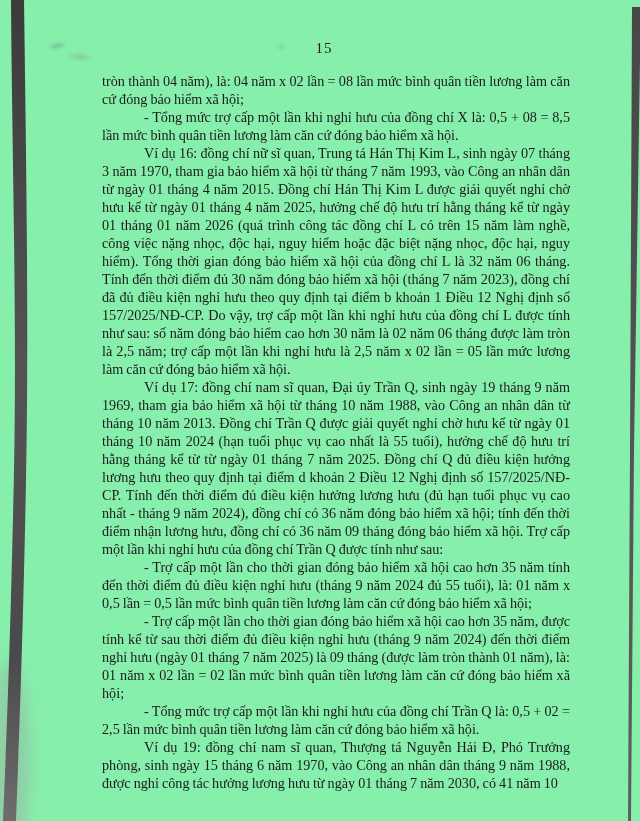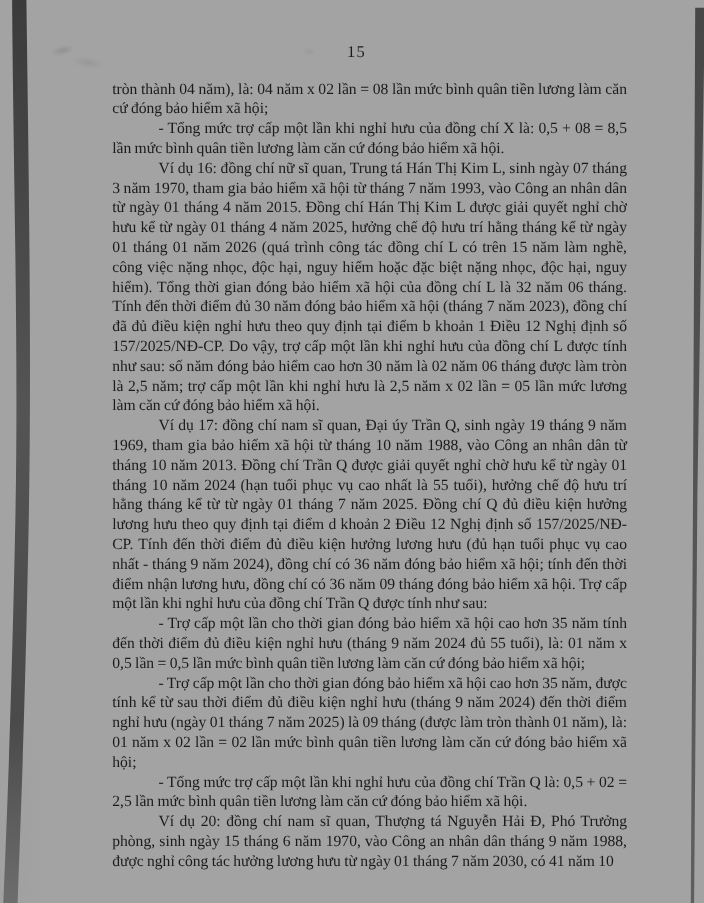--- a/index.html
+++ b/index.html
@@ -5,21 +5,21 @@
   html, body {
     margin: 0;
     padding: 0;
     background: #fcfcfb;
   }
   .page {
     position: relative;
     width: 640px;
     height: 821px;
     overflow: hidden;
-    background: #a3a3a3;
+    background: #86efac;
     font-family: "Liberation Serif", "DejaVu Serif", serif;
     color: #1b1b1b;
   }
   .edges {
     position: absolute;
     left: 0;
     top: 0;
     width: 640px;
     height: 821px;
     pointer-events: none;
@@ -111,16 +111,16 @@
   <div class="page-number">15</div>
 
   <div class="text-column">
       <p class="para">tròn thành 04 năm), là: 04 năm x 02 lần = 08 lần mức bình quân tiền lương làm căn cứ đóng bảo hiểm xã hội;</p>
       <p class="para indent">- Tổng mức trợ cấp một lần khi nghỉ hưu của đồng chí X là: 0,5 + 08 = 8,5 lần mức bình quân tiền lương làm căn cứ đóng bảo hiểm xã hội.</p>
       <p class="para indent"><b class="lead">Ví dụ 16:</b> đồng chí nữ sĩ quan, Trung tá Hán Thị Kim L, sinh ngày 07 tháng 3 năm 1970, tham gia bảo hiểm xã hội từ tháng 7 năm 1993, vào Công an nhân dân từ ngày 01 tháng 4 năm 2015. Đồng chí Hán Thị Kim L được giải quyết nghỉ chờ hưu kể từ ngày 01 tháng 4 năm 2025, hưởng chế độ hưu trí hằng tháng kể từ ngày 01 tháng 01 năm 2026 (quá trình công tác đồng chí L có trên 15 năm làm nghề, công việc nặng nhọc, độc hại, nguy hiểm hoặc đặc biệt nặng nhọc, độc hại, nguy hiểm). Tổng thời gian đóng bảo hiểm xã hội của đồng chí L là 32 năm 06 tháng. Tính đến thời điểm đủ 30 năm đóng bảo hiểm xã hội (tháng 7 năm 2023), đồng chí đã đủ điều kiện nghỉ hưu theo quy định tại điểm b khoản 1 Điều 12 Nghị định số 157/2025/NĐ-CP. Do vậy, trợ cấp một lần khi nghỉ hưu của đồng chí L được tính như sau: số năm đóng bảo hiểm cao hơn 30 năm là 02 năm 06 tháng được làm tròn là 2,5 năm; trợ cấp một lần khi nghỉ hưu là 2,5 năm x 02 lần = 05 lần mức lương làm căn cứ đóng bảo hiểm xã hội.</p>
       <p class="para indent"><b class="lead">Ví dụ 17:</b> đồng chí nam sĩ quan, Đại úy Trần Q, sinh ngày 19 tháng 9 năm 1969, tham gia bảo hiểm xã hội từ tháng 10 năm 1988, vào Công an nhân dân từ tháng 10 năm 2013. Đồng chí Trần Q được giải quyết nghỉ chờ hưu kể từ ngày 01 tháng 10 năm 2024 (hạn tuổi phục vụ cao nhất là 55 tuổi), hưởng chế độ hưu trí hằng tháng kể từ từ ngày 01 tháng 7 năm 2025. Đồng chí Q đủ điều kiện hưởng lương hưu theo quy định tại điểm d khoản 2 Điều 12 Nghị định số 157/2025/NĐ-CP. Tính đến thời điểm đủ điều kiện hưởng lương hưu (đủ hạn tuổi phục vụ cao nhất - tháng 9 năm 2024), đồng chí có 36 năm đóng bảo hiểm xã hội; tính đến thời điểm nhận lương hưu, đồng chí có 36 năm 09 tháng đóng bảo hiểm xã hội. Trợ cấp một lần khi nghỉ hưu của đồng chí Trần Q được tính như sau:</p>
       <p class="para indent">- Trợ cấp một lần cho thời gian đóng bảo hiểm xã hội cao hơn 35 năm tính đến thời điểm đủ điều kiện nghỉ hưu (tháng 9 năm 2024 đủ 55 tuổi), là: 01 năm x 0,5 lần = 0,5 lần mức bình quân tiền lương làm căn cứ đóng bảo hiểm xã hội;</p>
       <p class="para indent">- Trợ cấp một lần cho thời gian đóng bảo hiểm xã hội cao hơn 35 năm, được tính kể từ sau thời điểm đủ điều kiện nghỉ hưu (tháng 9 năm 2024) đến thời điểm nghỉ hưu (ngày 01 tháng 7 năm 2025) là 09 tháng (được làm tròn thành 01 năm), là: 01 năm x 02 lần = 02 lần mức bình quân tiền lương làm căn cứ đóng bảo hiểm xã hội;</p>
       <p class="para indent">- Tổng mức trợ cấp một lần khi nghỉ hưu của đồng chí Trần Q là: 0,5 + 02 = 2,5 lần mức bình quân tiền lương làm căn cứ đóng bảo hiểm xã hội.</p>
-      <p class="para indent"><b class="lead">Ví dụ 20</b>: đồng chí nam sĩ quan, Thượng tá Nguyễn Hải Đ, Phó Trưởng phòng, sinh ngày 15 tháng 6 năm 1970, vào Công an nhân dân tháng 9 năm 1988, được nghỉ công tác hưởng lương hưu từ ngày 01 tháng 7 năm 2030, có 41 năm 10</p>
+      <p class="para indent"><b class="lead">Ví dụ 19</b>: đồng chí nam sĩ quan, Thượng tá Nguyễn Hải Đ, Phó Trưởng phòng, sinh ngày 15 tháng 6 năm 1970, vào Công an nhân dân tháng 9 năm 1988, được nghỉ công tác hưởng lương hưu từ ngày 01 tháng 7 năm 2030, có 41 năm 10</p>
     </div>
 
 </div>
 
 </body></html>

